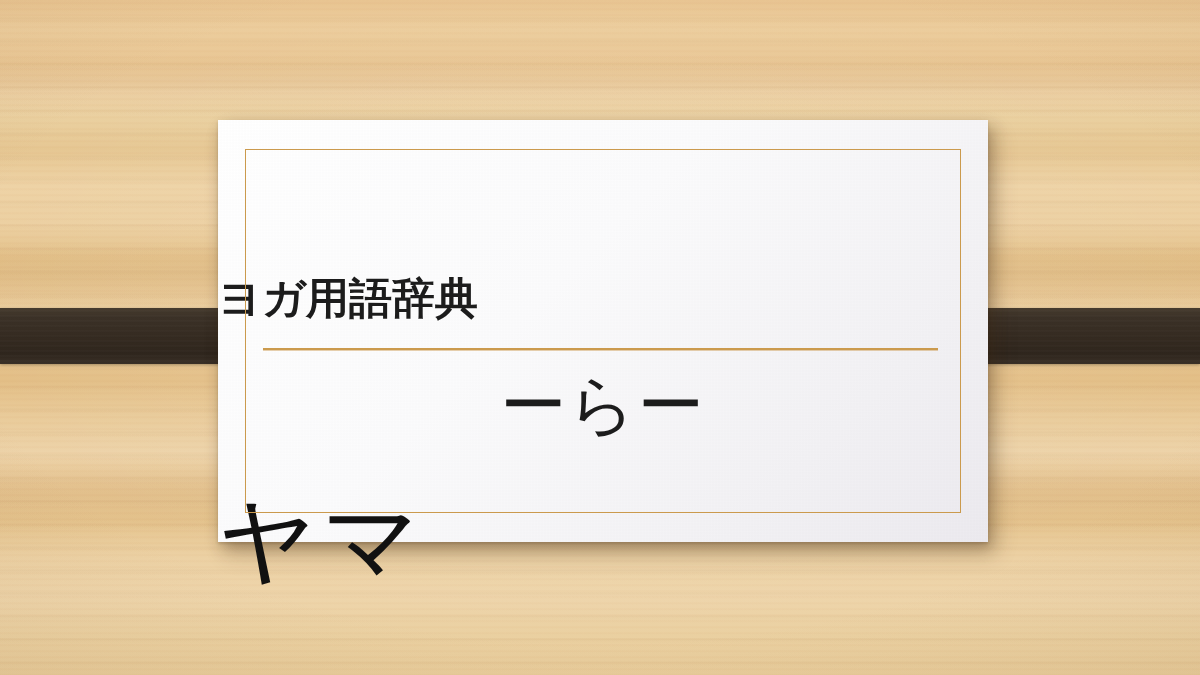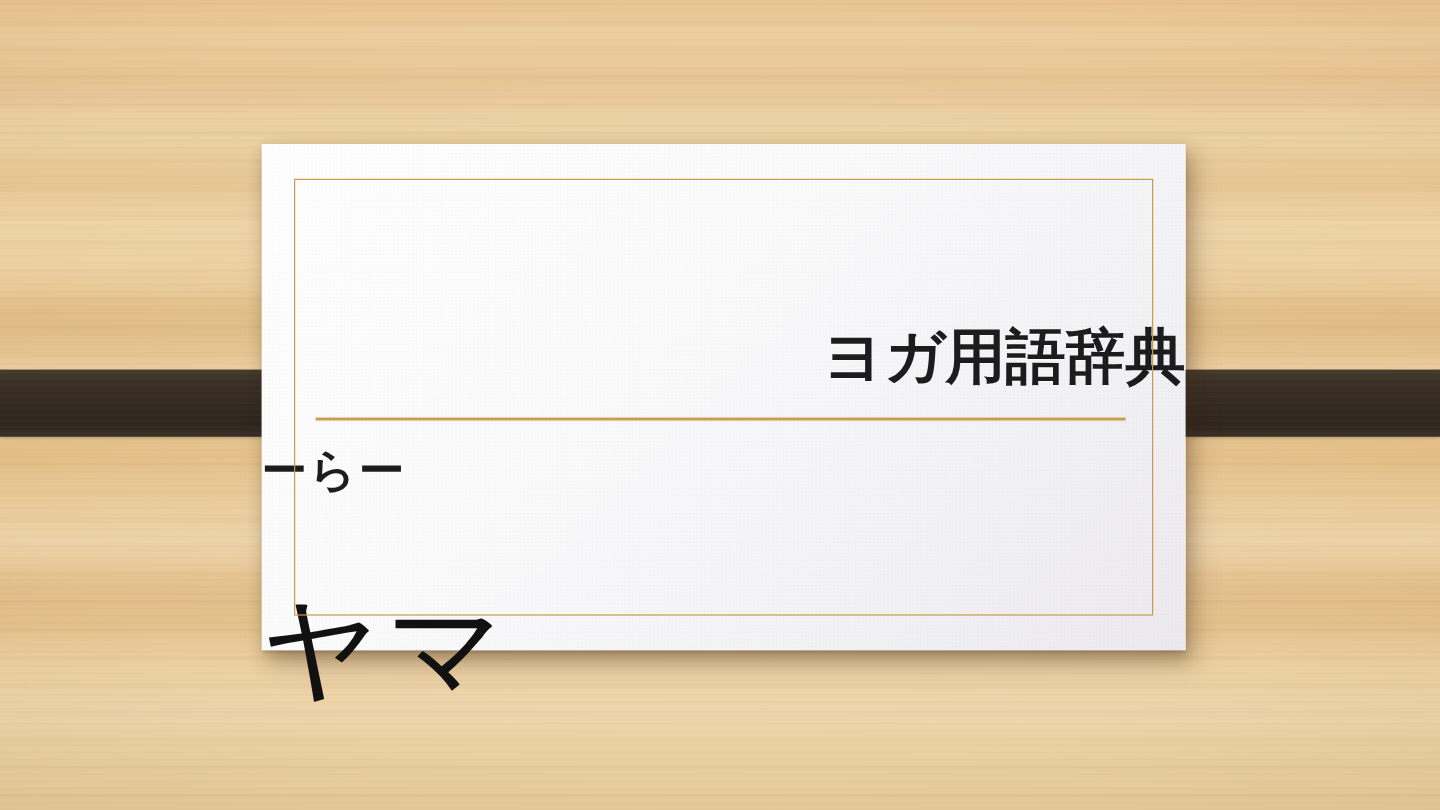--- a/index.html
+++ b/index.html
@@ -150,37 +150,38 @@
     border: 1.6px solid #cb9a4d;
     pointer-events: none;
   }
 
   
   .title {
     position: absolute;
     left: 0;
     right: 0;
     top: 157px;
-    text-align: right;
-    font-family: Liberation Mono, monospace;
+    text-align: left;
+    font-family: Liberation Sans, sans-serif;
     font-weight: 700;
-    font-size: 50px;
+    font-size: 43px;
     line-height: 1;
     letter-spacing: 0px;
     color: #1c1c1c;
     text-shadow: 0 1px 0 rgba(255,255,255,0.55);
   }
   .subtitle {
     position: absolute;
     left: 0;
     right: 0;
     top: 253px;
+    text-align: center;
     font-family: "DejaVu Sans", "Liberation Sans", sans-serif;
-    font-weight: 700;
-    font-size: 38px;
+    font-weight: 400;
+    font-size: 66px;
     line-height: 1;
     letter-spacing: 2px;
     color: #1c1c1c;
   }
   .divider {
     position: absolute;
     left: 45px;
     right: 50px;
     top: 228px;
     height: 0;

